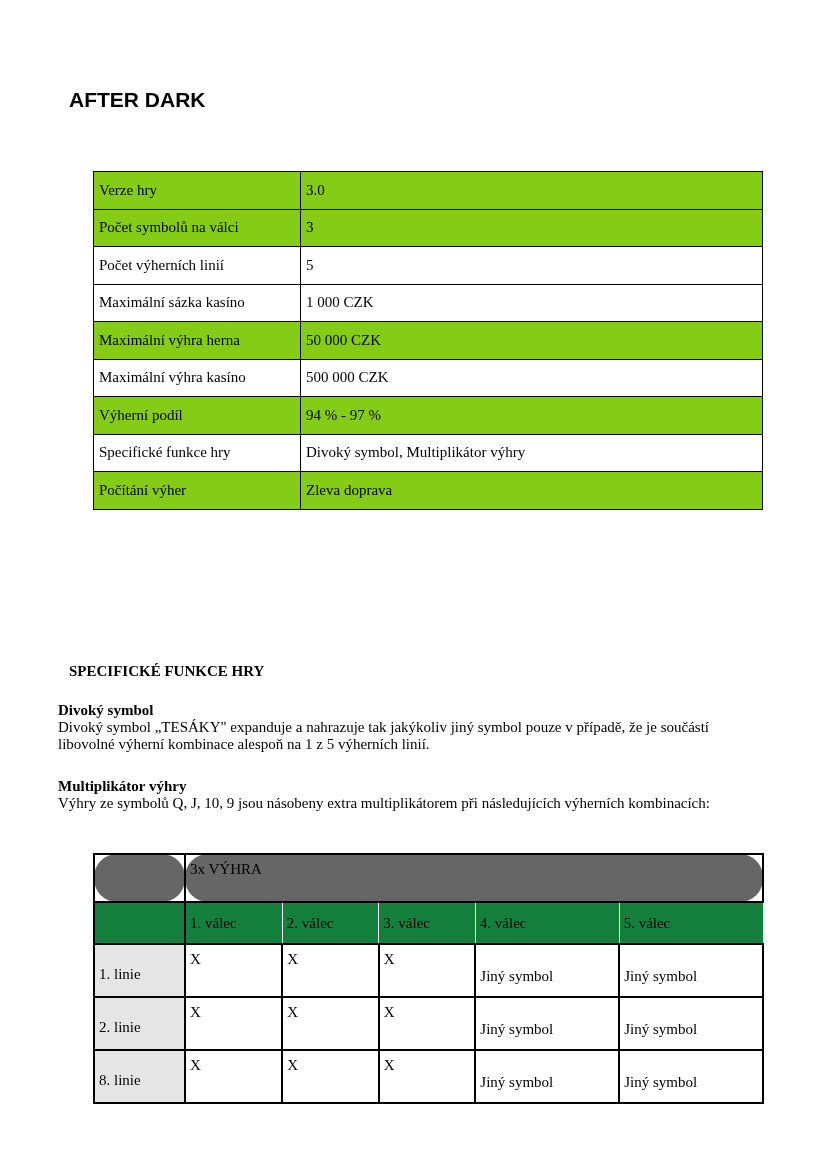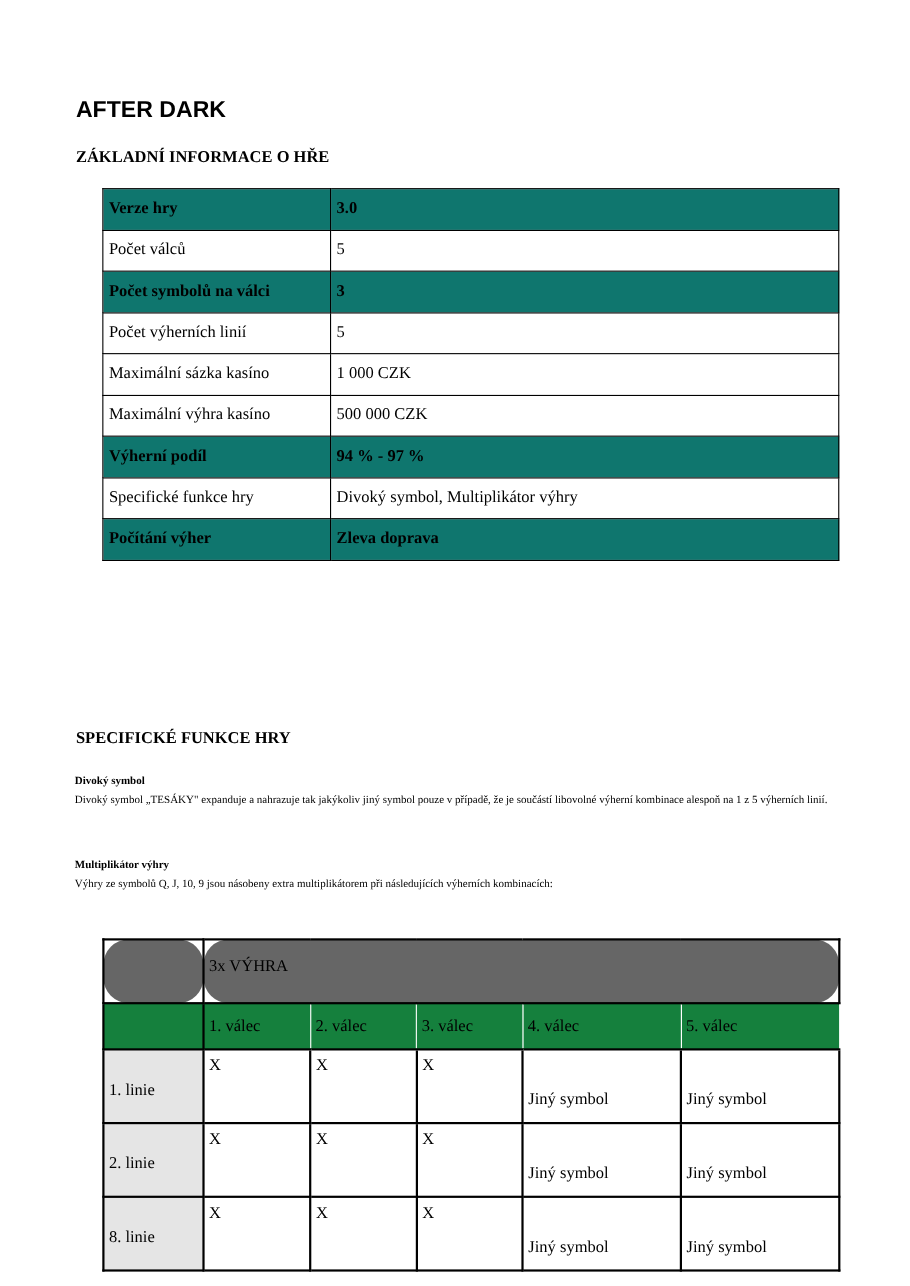--- a/index.html
+++ b/index.html
@@ -5,65 +5,64 @@
   html, body { margin: 0; padding: 0; background: #ffffff; }
   body { width: 827px; height: 1169px; position: relative; font-family: "Liberation Serif", serif; color: #000; }
   .page { position: absolute; left: 0; top: 0; width: 827px; height: 831px; }
   .title { position: absolute; left: 69px; top: 88px; font-family: "Liberation Sans", sans-serif; font-weight: bold; font-size: 21px; margin: 0; }
   .h2 { position: absolute; left: 69px; font-weight: bold; font-size: 15px; margin: 0; }
   .h2.s1 { top: 135px; }
   .h2.s2 { top: 663px; }
   table.info { position: absolute; left: 93px; top: 171px; width: 670px; border-collapse: collapse; font-size: 15px; }
   table.info td { border: 1px solid #000; height: 36.5px; padding: 0 5px; vertical-align: middle; }
   table.info td.k { width: 196px; }
-  table.info tr.alt td { background: #0f766e; font-weight: bold; }
-  .block { position: absolute; left: 68px; width: 700px; font-size: 10px; line-height: 17px; }
+  table.info tr.alt td { background: #84cc16; }
+  .block { position: absolute; left: 58px; width: 700px; font-size: 15px; line-height: 17px; }
   .block .sub { font-weight: bold; display: block; }
   .b1 { top: 702px; }
   .b2 { top: 778px; }
   table.mult { position: absolute; left: 93px; top: 853px; width: 671px; border-collapse: collapse; font-size: 15px; }
   table.mult td { border: 2px solid #000; padding: 0 4px; }
-  table.mult tr.r0 td { background: #666666; height: 40px; vertical-align: top; padding-top: 16px; border-radius: 23px; }
+  table.mult tr.r0 td { background: #666666; height: 40px; vertical-align: top; padding-top: 6px; border-radius: 23px; }
   table.mult tr.r1 td { background: #15803d; height: 40px; vertical-align: middle; }
   table.mult tr.r1 td:not(:first-child) { border-left: 1px solid #fff; border-right: 1px solid #fff; }
   table.mult tr.r1 td:first-child { border-right: 2px solid #000; }
   table.mult tr.rd td { height: 40px; background: #fff; }
   table.mult tr.rd td.lbl { background: #e5e5e5; vertical-align: middle; padding-top: 8px; }
   table.mult tr.rd td.x { vertical-align: top; padding-top: 6px; }
-  table.mult tr.rd td.o { vertical-align: middle; padding-top: 25px; }
+  table.mult tr.rd td.o { vertical-align: middle; padding-top: 11px; }
   table.mult td.c0 { width: 81px; }
 </style>
 </head>
 <body>
 
 <div class="page">
   <h1 class="title">AFTER DARK</h1>
-  <h2 class="h2 s1">ZÁKLADNÍ INFORMACE O HŘE</h2>
 
   <table class="info">
     <tbody id="info-body">
         <tr class="alt">
           <td class="k">Verze hry</td>
           <td>3.0</td>
-        </tr>
-        <tr>
-          <td class="k">Počet válců</td>
-          <td>5</td>
         </tr>
         <tr class="alt">
           <td class="k">Počet symbolů na válci</td>
           <td>3</td>
         </tr>
         <tr>
           <td class="k">Počet výherních linií</td>
           <td>5</td>
         </tr>
         <tr>
           <td class="k">Maximální sázka kasíno</td>
           <td>1 000 CZK</td>
+        </tr>
+        <tr class="alt">
+          <td class="k">Maximální výhra herna</td>
+          <td>50 000 CZK</td>
         </tr>
         <tr>
           <td class="k">Maximální výhra kasíno</td>
           <td>500 000 CZK</td>
         </tr>
         <tr class="alt">
           <td class="k">Výherní podíl</td>
           <td>94 % - 97 %</td>
         </tr>
         <tr>

